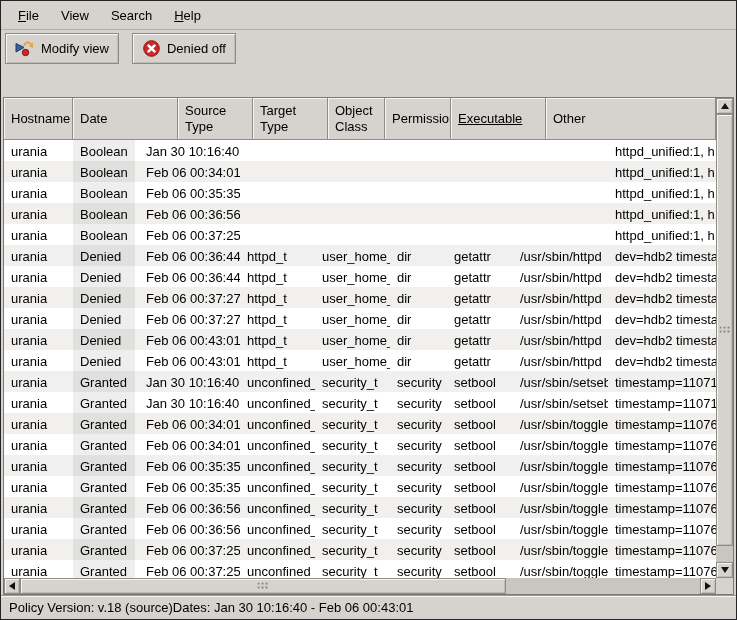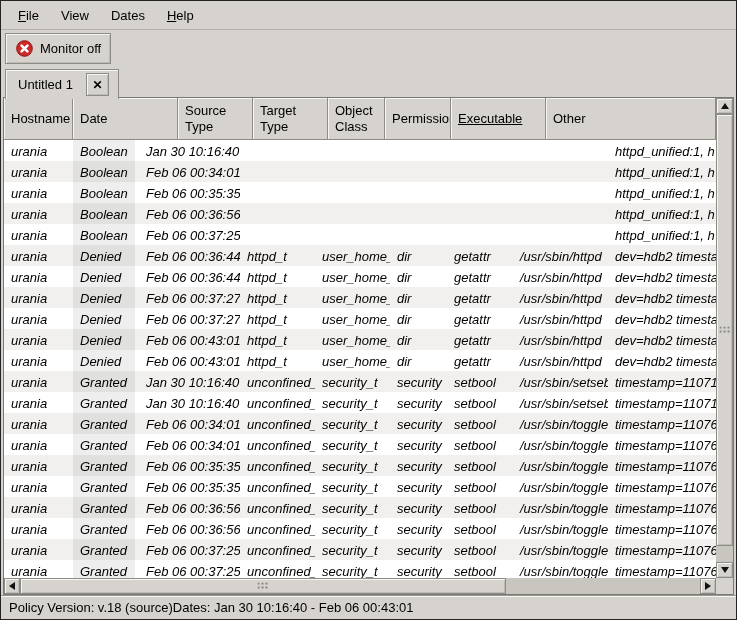--- a/index.html
+++ b/index.html
@@ -38,21 +38,21 @@
   .table-area{position:absolute;top:96px;left:2px;right:2px;bottom:24px;border:1px solid #7b7974;background:#d6d3ce;}
   .thead{position:absolute;top:0;left:0;right:17px;height:42px;display:flex;background:#d6d3ce;}
   .th{
     position:relative;display:flex;align-items:center;gap:7px;padding-left:7px;
     box-sizing:border-box;background:#d6d3ce;
     border-right:1px solid #8e8c87;border-bottom:1px solid #8e8c87;
     box-shadow:inset 1px 1px 0 #f6f5f2;overflow:hidden;cursor:default;
   }
   .th .lbl{white-space:pre-line;line-height:1.2;}
   .sort-arrow{width:0;height:0;border-left:5px solid transparent;border-right:5px solid transparent;border-top:6px solid #111;flex:0 0 auto;}
-  .tbody{position:absolute;top:42px;left:0;right:17px;bottom:16px;background:#0f172a;overflow:hidden;font-style:italic;}
+  .tbody{position:absolute;top:42px;left:0;right:17px;bottom:16px;background:#0f172a;overflow:hidden;}
   .tr{display:flex;height:21px;background:#fff;}
   .tr.alt{background:#f1f0ee;}
   .td{box-sizing:border-box;padding:4px 2px 0 7px;white-space:nowrap;overflow:hidden;flex:0 0 auto;}
   .td.sorted{background:rgba(0,0,0,0.065);}
   .td.date{padding-left:11px;}
   
   .vscroll{position:absolute;top:0;right:0;width:17px;bottom:16px;background:#c9c6c0;}
   .hscroll{position:absolute;left:0;right:17px;bottom:0;height:16px;background:#c9c6c0;}
   .sb-btn{position:absolute;box-sizing:border-box;background:#d6d3ce;border:1px solid #8e8c87;
     box-shadow:inset 1px 1px 0 #f6f5f2, inset -1px -1px 0 #bdbbb5;
@@ -76,42 +76,47 @@
   .sb-right{flex:0 0 auto;text-align:right;}
 </style>
 </head>
 <body>
 
 <div class="window">
 
   <div class="menubar">
       <div class="menu-item"><span class="mn">F</span>ile</div>
       <div class="menu-item">View</div>
-      <div class="menu-item">Dates</div>
+      <div class="menu-item">Search</div>
       <div class="menu-item"><span class="mn">H</span>elp</div>
     </div>
 
   <div class="toolbar">
+    <button class="tool-button">
+      <span class="ticon">
+        <svg width="20" height="19" viewBox="0 0 20 19">
+          <polygon points="1,4.5 9,8.5 1,13" fill="#38639c" stroke="#1d3a63"></polygon>
+          <path d="M9 7 C 10.5 2.5, 14.5 2.5, 16 5.5" fill="none" stroke="#e9a33b" stroke-width="2"></path>
+          <polygon points="17.8,3.5 18.2,9 13.8,7.2" fill="#e9a33b"></polygon>
+          <circle cx="10.5" cy="13.5" r="3.2" fill="#cc2a28" stroke="#7e1010"></circle>
+        </svg>
+      </span>
+      <span>Modify view</span>
+    </button>
     <button class="tool-button">
       <span class="ticon">
         <svg width="19" height="19" viewBox="0 0 19 19">
           <circle cx="9.5" cy="9.5" r="7.8" fill="#cc2a28" stroke="#8e1313"></circle>
           <path d="M6.6 6.6 L12.4 12.4 M12.4 6.6 L6.6 12.4" stroke="#ffffff" stroke-width="2.6" stroke-linecap="round"></path>
         </svg>
       </span>
-      <span>Monitor off</span>
+      <span>Denied off</span>
     </button>
   </div>
 
-  <div class="tab">
-    <span>Untitled 1</span>
-    <span class="tab-close">
-      <span>✕</span>
-    </span>
-  </div>
 
   <div class="table-area">
     <div class="thead">
         <div class="th" style="flex: 0 0 69px;">
           <span class="lbl">Hostname</span>
         </div>
         <div class="th" style="flex: 0 0 105px;">
           <span class="lbl">Date</span>
         </div>
         <div class="th" style="flex: 0 0 75px;">

